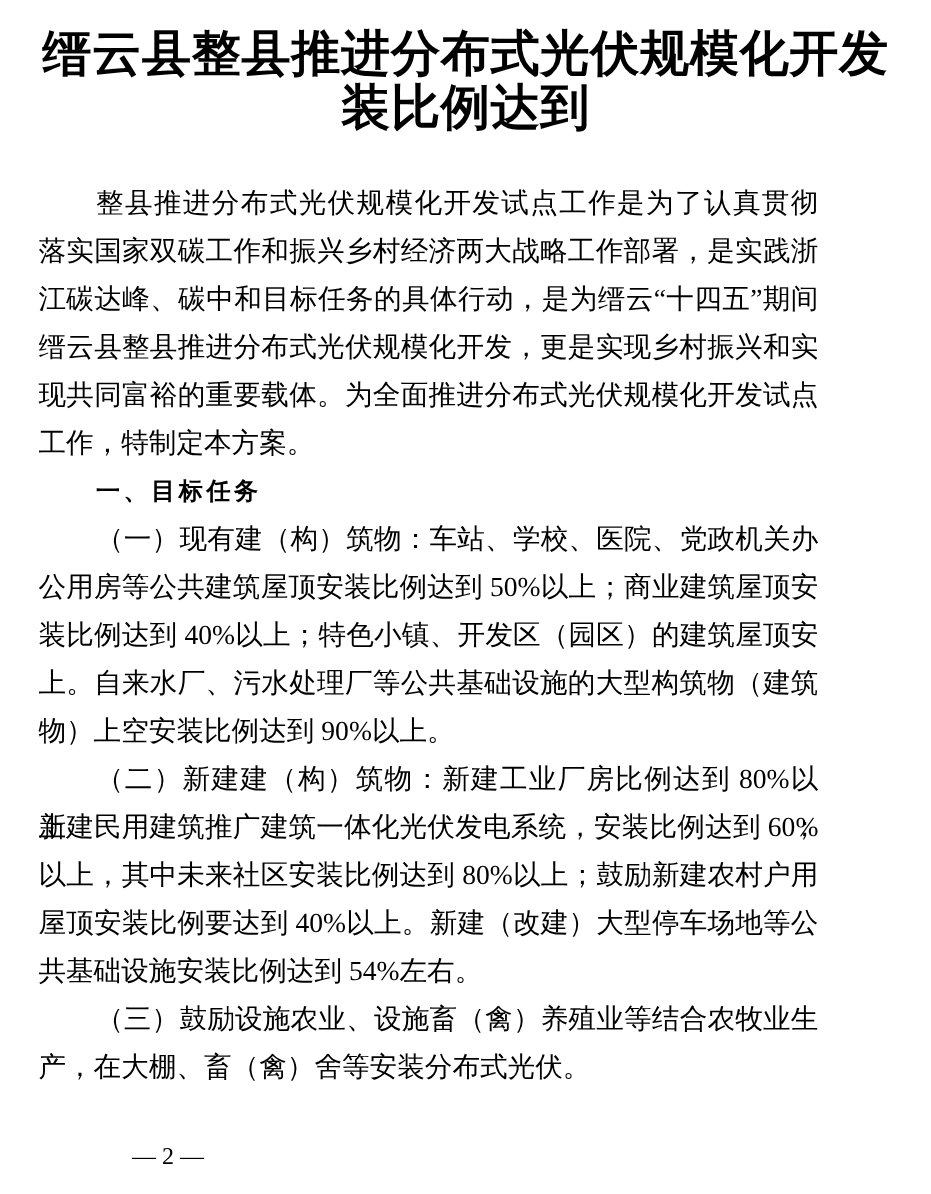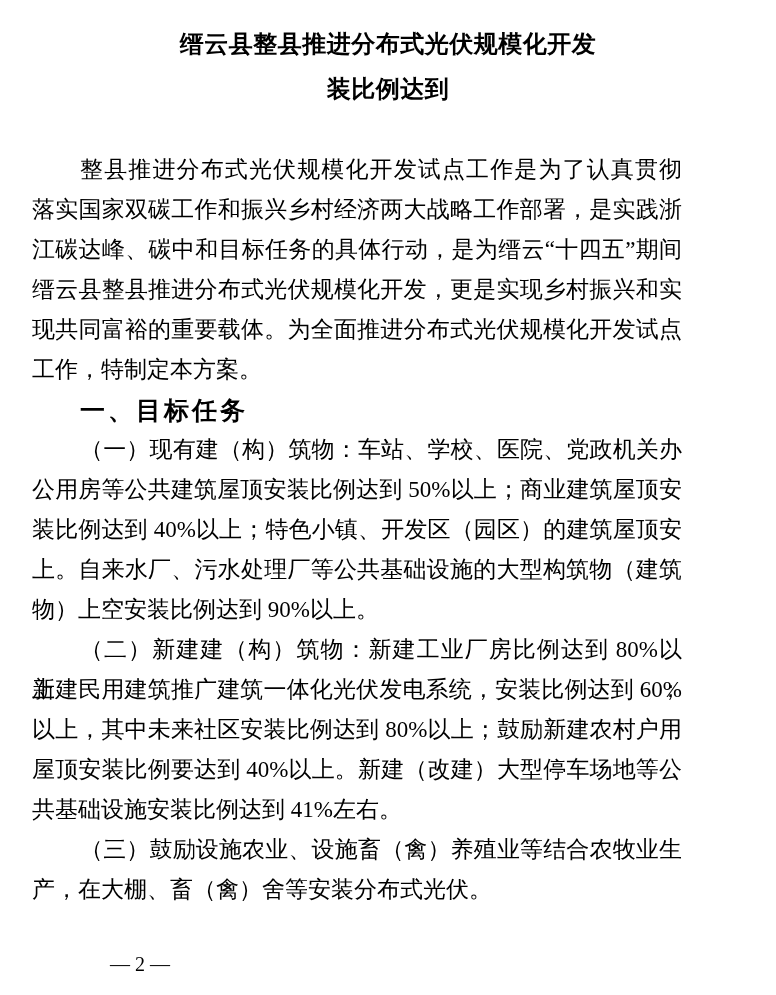--- a/index.html
+++ b/index.html
@@ -14,21 +14,21 @@
     background: #ffffff;
     box-sizing: border-box;
     overflow: hidden;
     font-family: "Liberation Serif", serif;
     color: #000000;
   }
   .doc-title {
     margin: 0;
     padding-top: 22px;
     text-align: center;
-    font-size: 24px;
+    font-size: 41px;
     font-weight: bold;
     line-height: 45px;
     color: #000000;
     letter-spacing: 0.5px;
   }
   .doc-title .tline {
     display: block;
   }
   .body-text {
     margin: 38px 62px 0 32px;
@@ -43,21 +43,21 @@
   .just {
     text-align: justify;
     text-align-last: justify;
   }
   .indent {
     text-indent: 48px;
   }
   .heading {
     font-family: "Liberation Sans", sans-serif;
     font-weight: bold;
-    font-size: 25px;
+    font-size: 20px;
     letter-spacing: 3px;
   }
   .page-footer {
     position: absolute;
     left: 110px;
     top: 950px;
     font-size: 20px;
     line-height: 28px;
     color: #000000;
   }
@@ -86,21 +86,21 @@
     <div class="line just indent">（一）现有建（构）筑物：车站、学校、医院、党政机关办</div>
     <div class="line just">公用房等公共建筑屋顶安装比例达到 50%以上；商业建筑屋顶安</div>
     <div class="line just">装比例达到 40%以上；特色小镇、开发区（园区）的建筑屋顶安</div>
     <div class="line just">上。自来水厂、污水处理厂等公共基础设施的大型构筑物（建筑</div>
     <div class="line">物）上空安装比例达到 90%以上。</div>
 
     <div class="line just indent">（二）新建建（构）筑物：新建工业厂房比例达到 80%以上；</div>
     <div class="line just">新建民用建筑推广建筑一体化光伏发电系统，安装比例达到 60%</div>
     <div class="line just">以上，其中未来社区安装比例达到 80%以上；鼓励新建农村户用</div>
     <div class="line just">屋顶安装比例要达到 40%以上。新建（改建）大型停车场地等公</div>
-    <div class="line">共基础设施安装比例达到 41%左右。</div>
+    <div class="line">共基础设施安装比例达到 54%左右。</div>
 
     <div class="line just indent">（三）鼓励设施农业、设施畜（禽）养殖业等结合农牧业生</div>
     <div class="line">产，在大棚、畜（禽）舍等安装分布式光伏。</div>
 
   </div>
 
   <div class="page-footer">— 2 —</div>
 
 </div>
 

